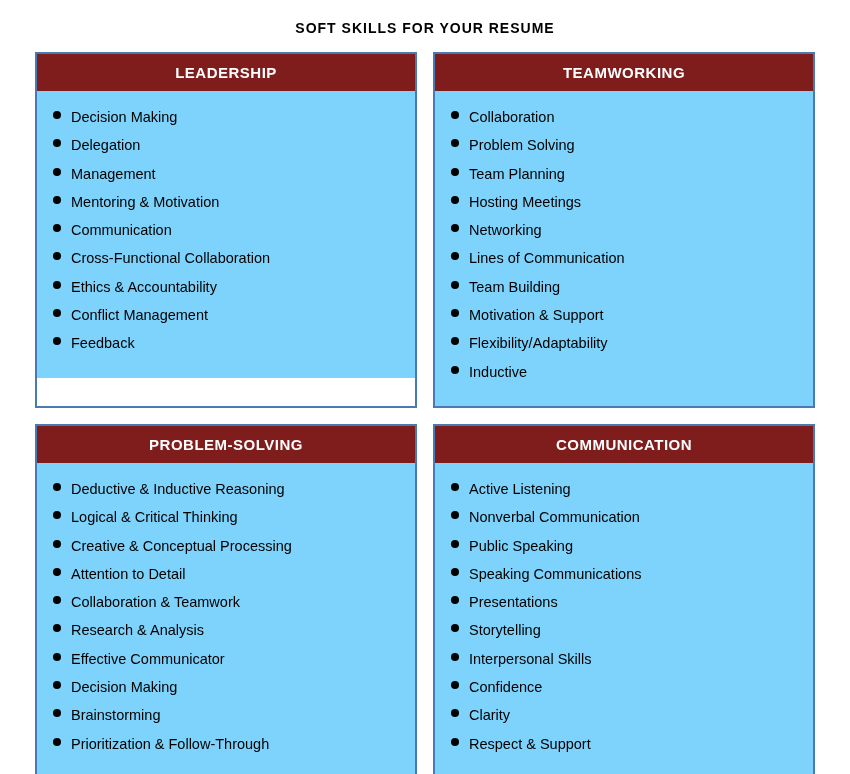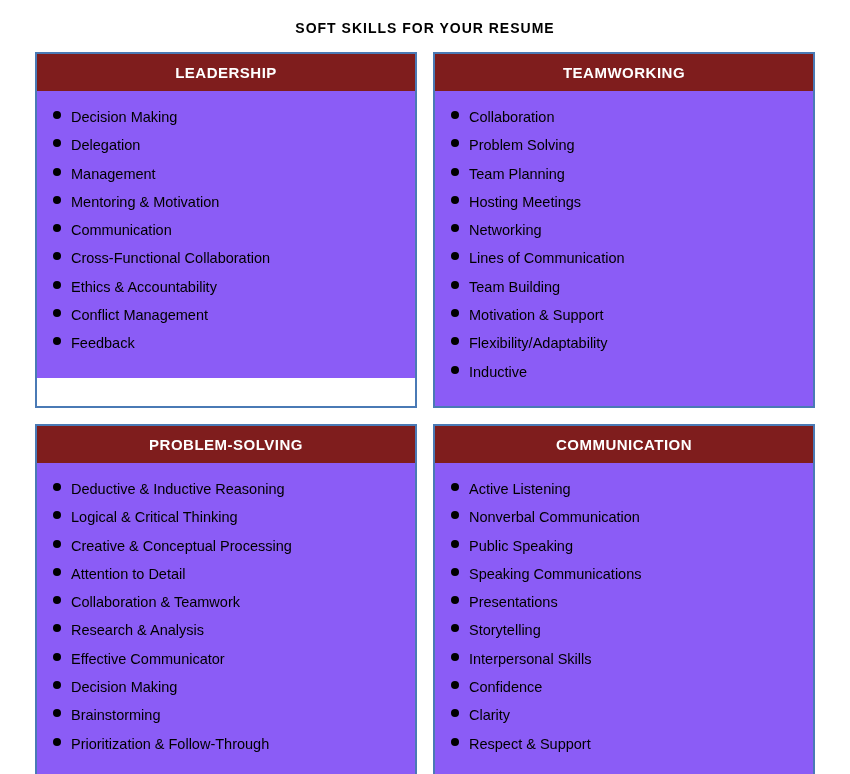--- a/index.html
+++ b/index.html
@@ -48,21 +48,21 @@
       background: #7f1d1d;
       color: #ffffff;
       text-align: center;
       padding: 10px 8px;
       font-weight: bold;
       font-size: 15px;
       letter-spacing: 0.5px;
     }
 
     .card-body {
-      background: #8b5cf6;
+      background: #7dd3fc;
       padding: 16px 20px 16px 16px;
       min-height: 280px;
     }
 
     .card-body ul {
       list-style: none;
       padding: 0;
       margin: 0;
     }
 

